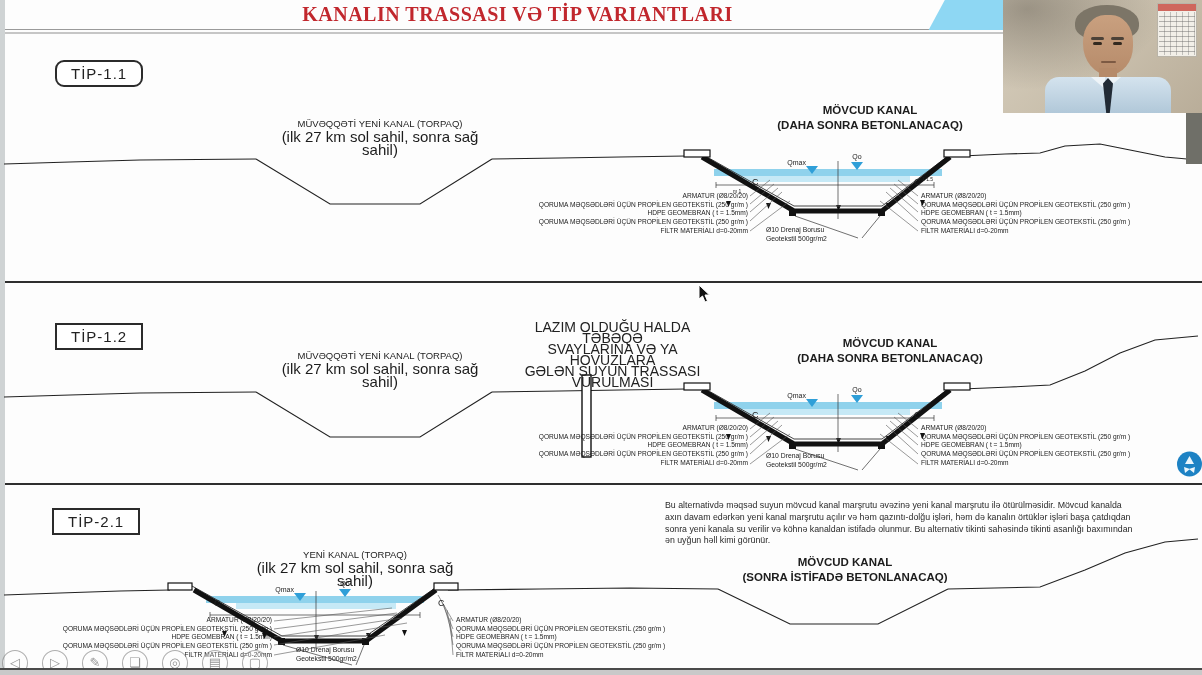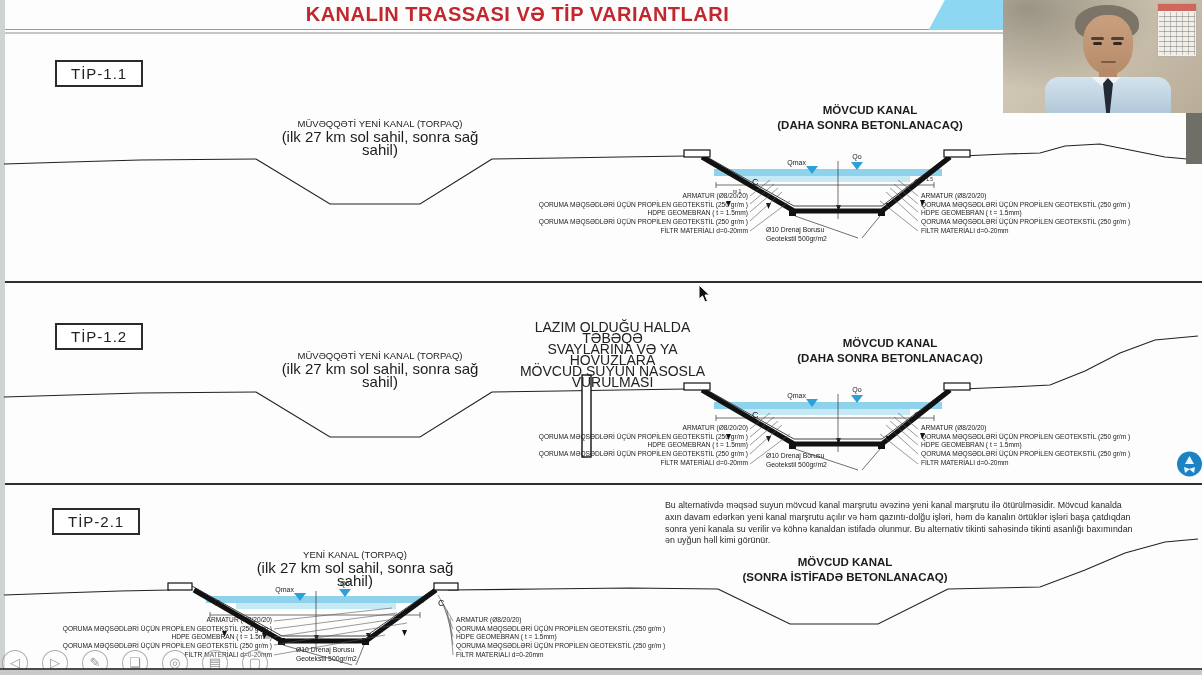--- a/index.html
+++ b/index.html
@@ -3,21 +3,21 @@
 <meta charset="utf-8">
 <style>
   * { margin:0; padding:0; box-sizing:border-box; }
   html,body { width:1202px; height:675px; overflow:hidden; background:#e8e8e8; }
   #screen { position:relative; width:1202px; height:675px; background:#fdfdfd;
             font-family:"Liberation Sans", sans-serif; color:#1c1c1c; }
 
   
   .edge-left   { position:absolute; left:0; top:0; width:5px; height:675px; background:#cfd3d4; }
   .title-row   { position:absolute; left:30px; top:3px; width:975px; text-align:center; }
-  .page-title  { font-size:20px; font-weight:bold; letter-spacing:.5px; color:#c1272d; }
+  .page-title  { font-size:20px; font-weight:bold; letter-spacing:.5px; color:#c1272d;font-family:Liberation Serif, serif; }
   .rule-a { position:absolute; left:0; top:29px; width:1202px; height:1px; background:#9a9a9a; }
   .rule-b { position:absolute; left:0; top:32px; width:1202px; height:2px; background:#c6c6c6; }
   .divider { position:absolute; left:5px; width:1197px; height:2px; background:#2e2e2e; }
   .bottom-line { position:absolute; left:0; top:668px; width:1202px; height:2px; background:#4a4a4a; }
   .bottom-strip { position:absolute; left:0; top:670px; width:1202px; height:5px; background:#c9c9c9; }
   .banner-blue { position:absolute; left:925px; top:0; width:90px; height:30px; background:#8ed7f3;
                  clip-path:polygon(22% 0, 100% 0, 100% 100%, 4% 100%); }
   .right-sliver { position:absolute; left:1186px; top:112px; width:16px; height:52px; background:#6f6f68; }
 
   
@@ -142,21 +142,21 @@
       <g font-family="Liberation Sans, sans-serif" fill="#222">
         <text x="806" y="132" font-size="7" text-anchor="end">Qmax</text>
         <text x="857" y="126" font-size="7" text-anchor="middle">Qo</text>
         <text x="752" y="152" font-size="9">C</text>
         <text x="914" y="152" font-size="9">C</text>
         <text x="733" y="160" font-size="5">m 1</text>
         <text x="922" y="148" font-size="5">1 1.5</text>
       </g>
     </svg>
 
-    <div class="tip-box" style="left:55px; top:27px;">TİP-1.1</div>
+    <div class="tip-box" style="left:55px; top:27px;border-radius:9px;">TİP-1.1</div>
 
     <div class="canal-title" style="left:265px; top:84px; width:230px;">
       <div class="l1">MÜVƏQQƏTİ YENİ KANAL (TORPAQ)</div>
       <div class="l2">(ilk 27 km sol sahil, sonra sağ sahil)</div>
     </div>
     <div class="canal-title bold" style="left:745px; top:70px; width:250px;">
       <div class="l1">MÖVCUD KANAL</div>
       <div class="l2">(DAHA SONRA BETONLANACAQ)</div>
     </div>
 
@@ -235,21 +235,21 @@
         <text x="914" y="135" font-size="9">C</text>
       </g>
     </svg>
 
     <div class="tip-box" style="left:55px; top:40px;text-align:center;">TİP-1.2</div>
 
 
     <div class="pump-note" style="left:505px; top:39px; width:215px;">
       <div>LAZIM OLDUĞU HALDA TƏBƏQƏ</div>
       <div>SVAYLARINA VƏ YA HOVUZLARA</div>
-      <div>MÖVCUD SUYUN NASOSLA VURULMASI</div>
+      <div>GƏLƏN SUYUN TRASSASI VURULMASI</div>
     </div>
 
     <div class="canal-title" style="left:265px; top:66px; width:230px;">
       <div class="l1">MÜVƏQQƏTİ YENİ KANAL (TORPAQ)</div>
       <div class="l2">(ilk 27 km sol sahil, sonra sağ sahil)</div>
     </div>
     <div class="canal-title bold" style="left:765px; top:53px; width:250px;">
       <div class="l1">MÖVCUD KANAL</div>
       <div class="l2">(DAHA SONRA BETONLANACAQ)</div>
     </div>

